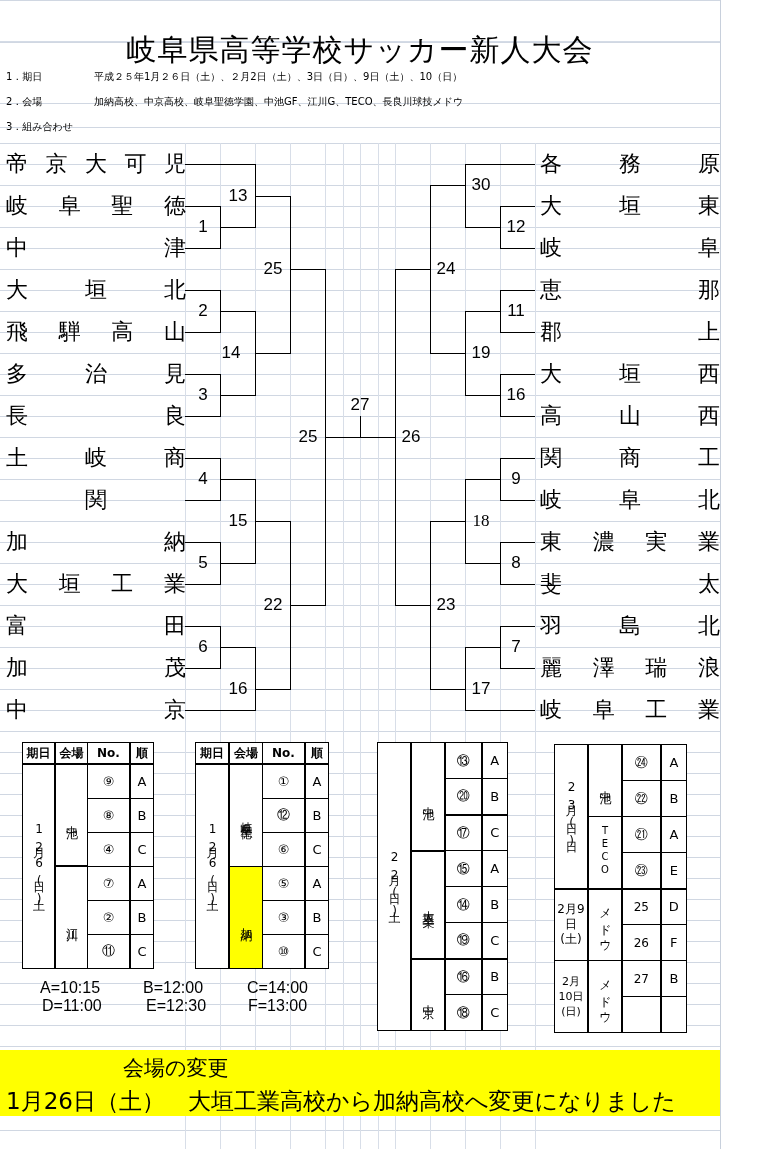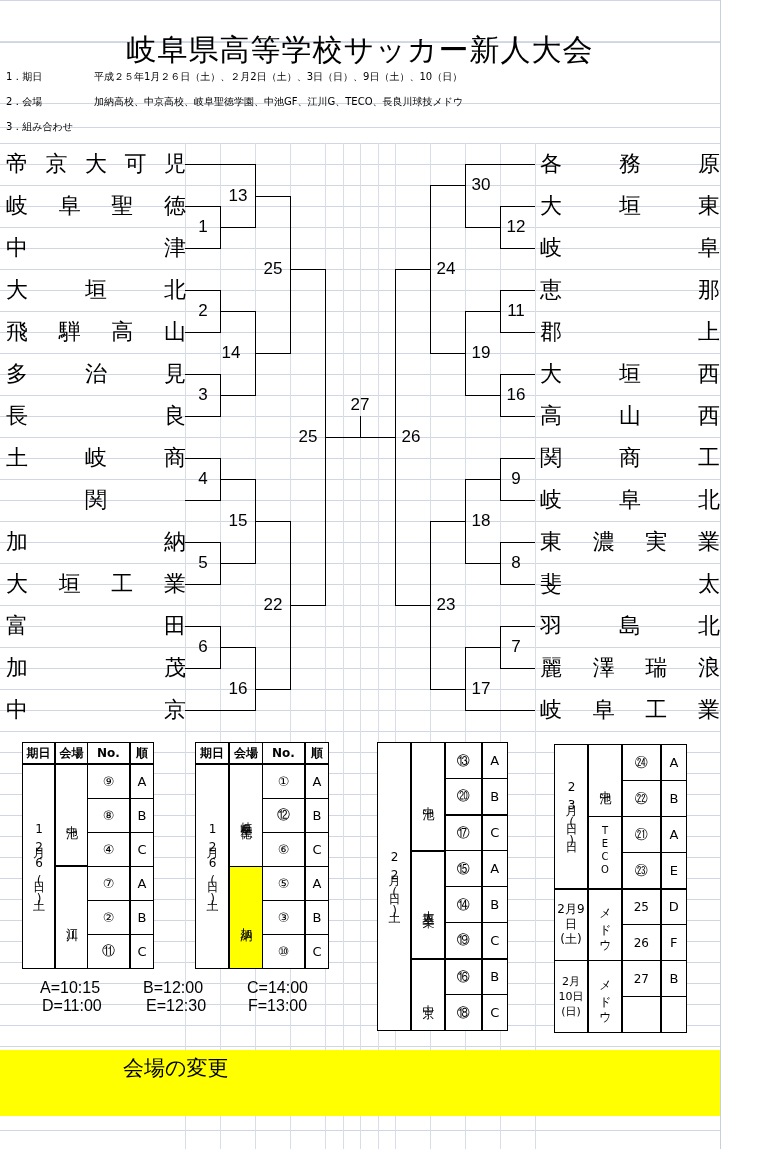--- a/index.html
+++ b/index.html
@@ -331,21 +331,21 @@
     <div class="br" style="left: 500px; top: 458px; width: 1px; height: 43px;"></div>
     <div class="br" style="left: 465px; top: 479px; width: 35px; height: 1px;"></div>
     <div class="br" style="left: 500px; top: 542px; width: 35px; height: 1px;"></div>
     <div class="br" style="left: 500px; top: 584px; width: 35px; height: 1px;"></div>
     <div class="br" style="left: 500px; top: 542px; width: 1px; height: 43px;"></div>
     <div class="br" style="left: 465px; top: 563px; width: 35px; height: 1px;"></div>
     <div class="br" style="left: 465px; top: 479px; width: 1px; height: 85px;"></div>
     <div class="br" style="left: 430px; top: 521px; width: 35px; height: 1px;"></div>
     <div class="mnum" style="left: 501px; top: 469px;">9</div>
     <div class="mnum" style="left: 501px; top: 553px;">8</div>
-    <div class="mnum" style="left: 466px; top: 511px;">18</div>
+    <div class="mnum" style="left: 466px; top: 511px; font-family: Liberation Serif, serif;">18</div>
     <div class="br" style="left: 500px; top: 626px; width: 35px; height: 1px;"></div>
     <div class="br" style="left: 500px; top: 668px; width: 35px; height: 1px;"></div>
     <div class="br" style="left: 500px; top: 626px; width: 1px; height: 43px;"></div>
     <div class="br" style="left: 465px; top: 647px; width: 35px; height: 1px;"></div>
     <div class="br" style="left: 465px; top: 710px; width: 70px; height: 1px;"></div>
     <div class="br" style="left: 465px; top: 647px; width: 1px; height: 64px;"></div>
     <div class="br" style="left: 430px; top: 689px; width: 35px; height: 1px;"></div>
     <div class="mnum" style="left: 501px; top: 637px;">7</div>
     <div class="mnum" style="left: 466px; top: 679px;">17</div>
     <div class="br" style="left: 430px; top: 521px; width: 1px; height: 169px;"></div>
@@ -525,13 +525,14 @@
 
 <div class="times" style="left:40px;top:979px">A=10:15</div>
 <div class="times" style="left:143px;top:979px">B=12:00</div>
 <div class="times" style="left:247px;top:979px">C=14:00</div>
 <div class="times" style="left:42px;top:997px">D=11:00</div>
 <div class="times" style="left:146px;top:997px">E=12:30</div>
 <div class="times" style="left:248px;top:997px">F=13:00</div>
 
 <div class="notice">
   <div class="h">会場の変更</div>
+  <div class="b">1月26日（土）　大垣工業高校から加納高校へ変更になりました</div>
 </div>
 
 </body></html>

